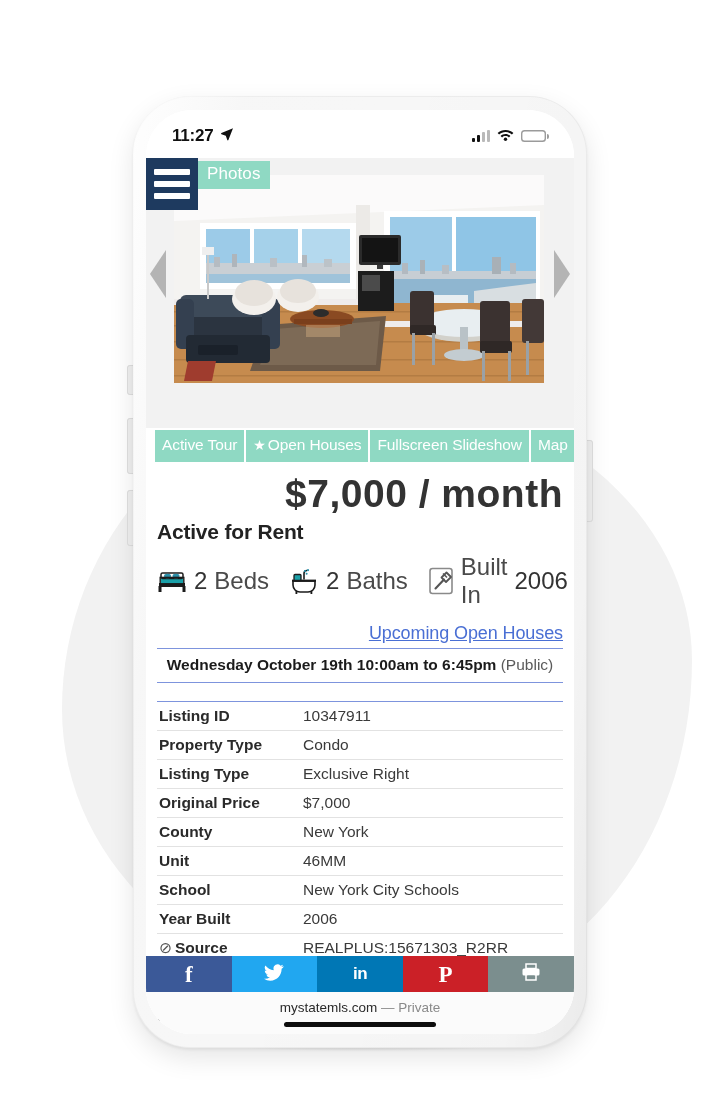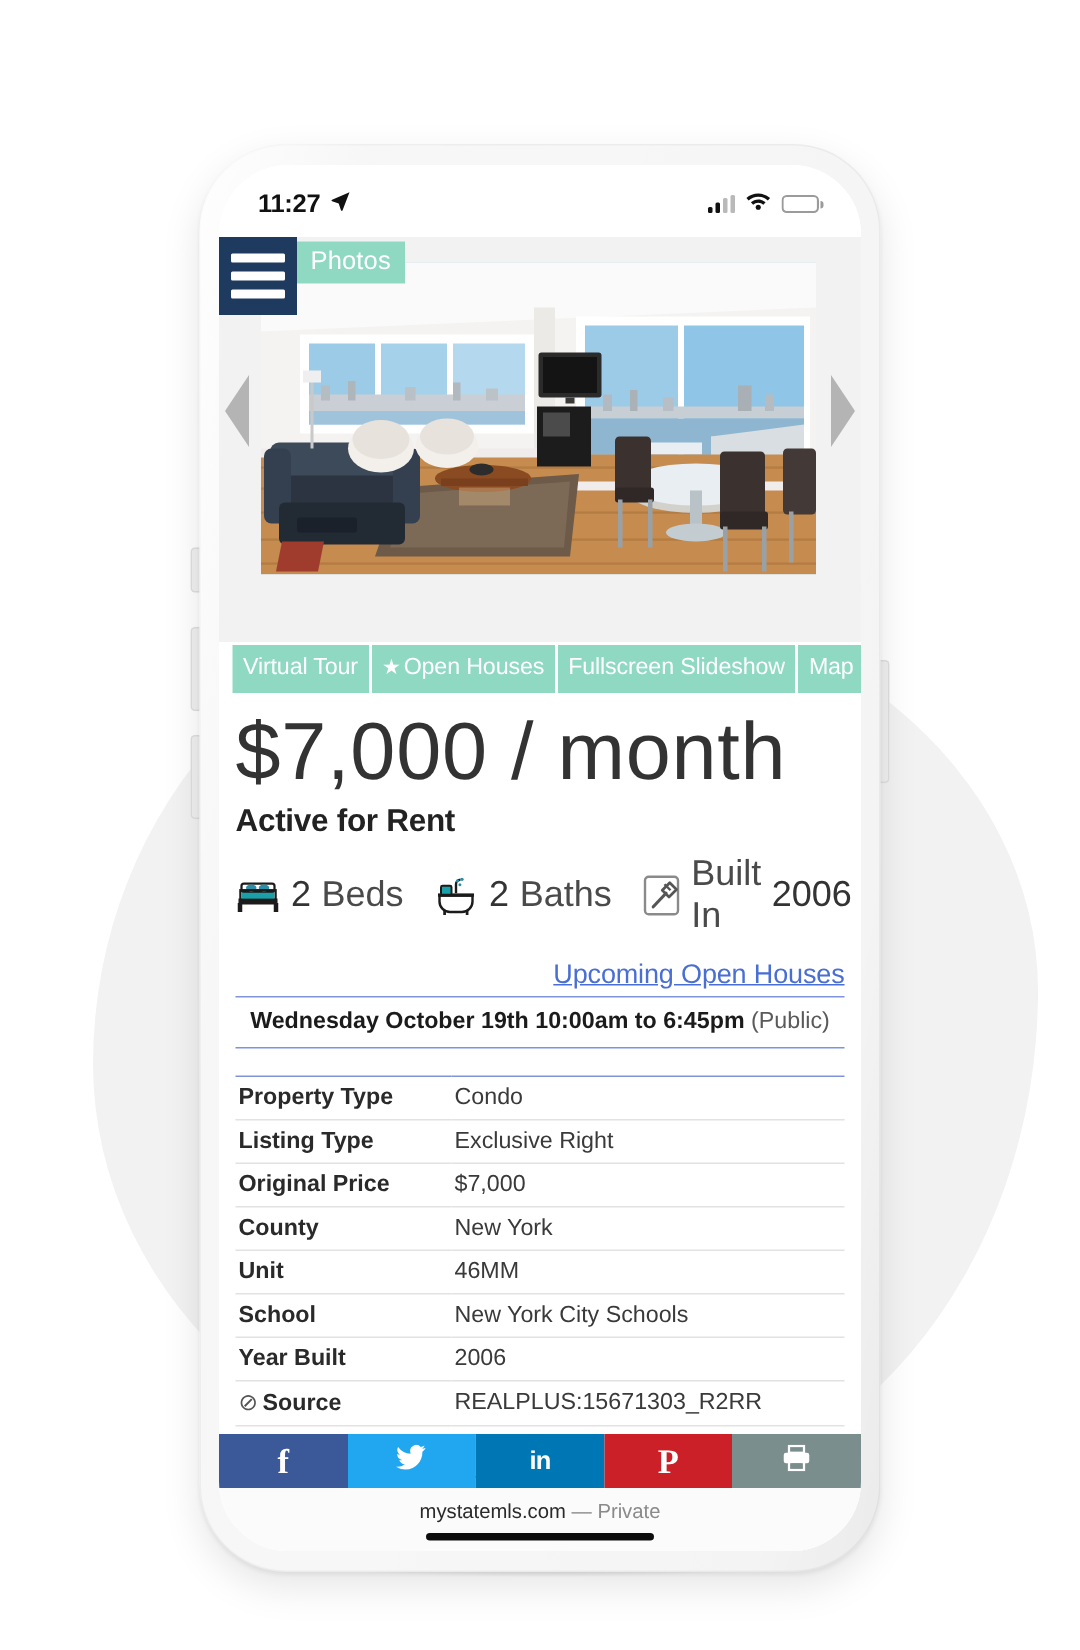--- a/index.html
+++ b/index.html
@@ -231,26 +231,27 @@
     white-space: nowrap;
     line-height: 1.15;
     letter-spacing: -0.1px;
   }
   .action-btn .star { font-size: 14px; margin-right: 2px; }
 
   
   .body-pad { padding: 0 11px; }
 
   .price {
-    font-size: 54px;
+    font-size: 39px;
     color: #333333;
-    font-weight: normal;
+    font-weight: bold;
     letter-spacing: 0.5px;
     margin: 11px 0 0 0;
     line-height: 1.06;
+    text-align: right;
   }
   .status-line {
     font-size: 21px;
     font-weight: bold;
     color: #222;
     margin: 6px 0 0 0;
     letter-spacing: -0.2px;
   }
 
   .facts {
@@ -528,21 +529,21 @@
         <div class="hamburger">
           <span></span>
             <span></span>
             <span></span>
         </div>
         <div class="photos-tag">Photos</div>
       </div>
 
       <div class="actions">
         <div class="action-btn">
-          <span>Virtual Tour</span>
+          <span>Active Tour</span>
         </div>
         <div class="action-btn">
           <span class="star">★</span><span>Open Houses</span>
         </div>
         <div class="action-btn">
           <span>Fullscreen Slideshow</span>
         </div>
         <div class="action-btn">
           <span>Map</span>
         </div>
@@ -609,20 +610,24 @@
         <div class="openhouse-row">
           <b>Wednesday October 19th 10:00am to 6:45pm</b>
           <span class="pub">(Public)</span>
         </div>
 
         <div class="gap"></div>
 
         <table class="details">
           <tbody>
             <tr>
+              <td class="k">Listing ID</td>
+              <td class="v">10347911</td>
+            </tr>
+            <tr>
               <td class="k">Property Type</td>
               <td class="v">Condo</td>
             </tr>
             <tr>
               <td class="k">Listing Type</td>
               <td class="v">Exclusive Right</td>
             </tr>
             <tr>
               <td class="k">Original Price</td>
               <td class="v">$7,000</td>

